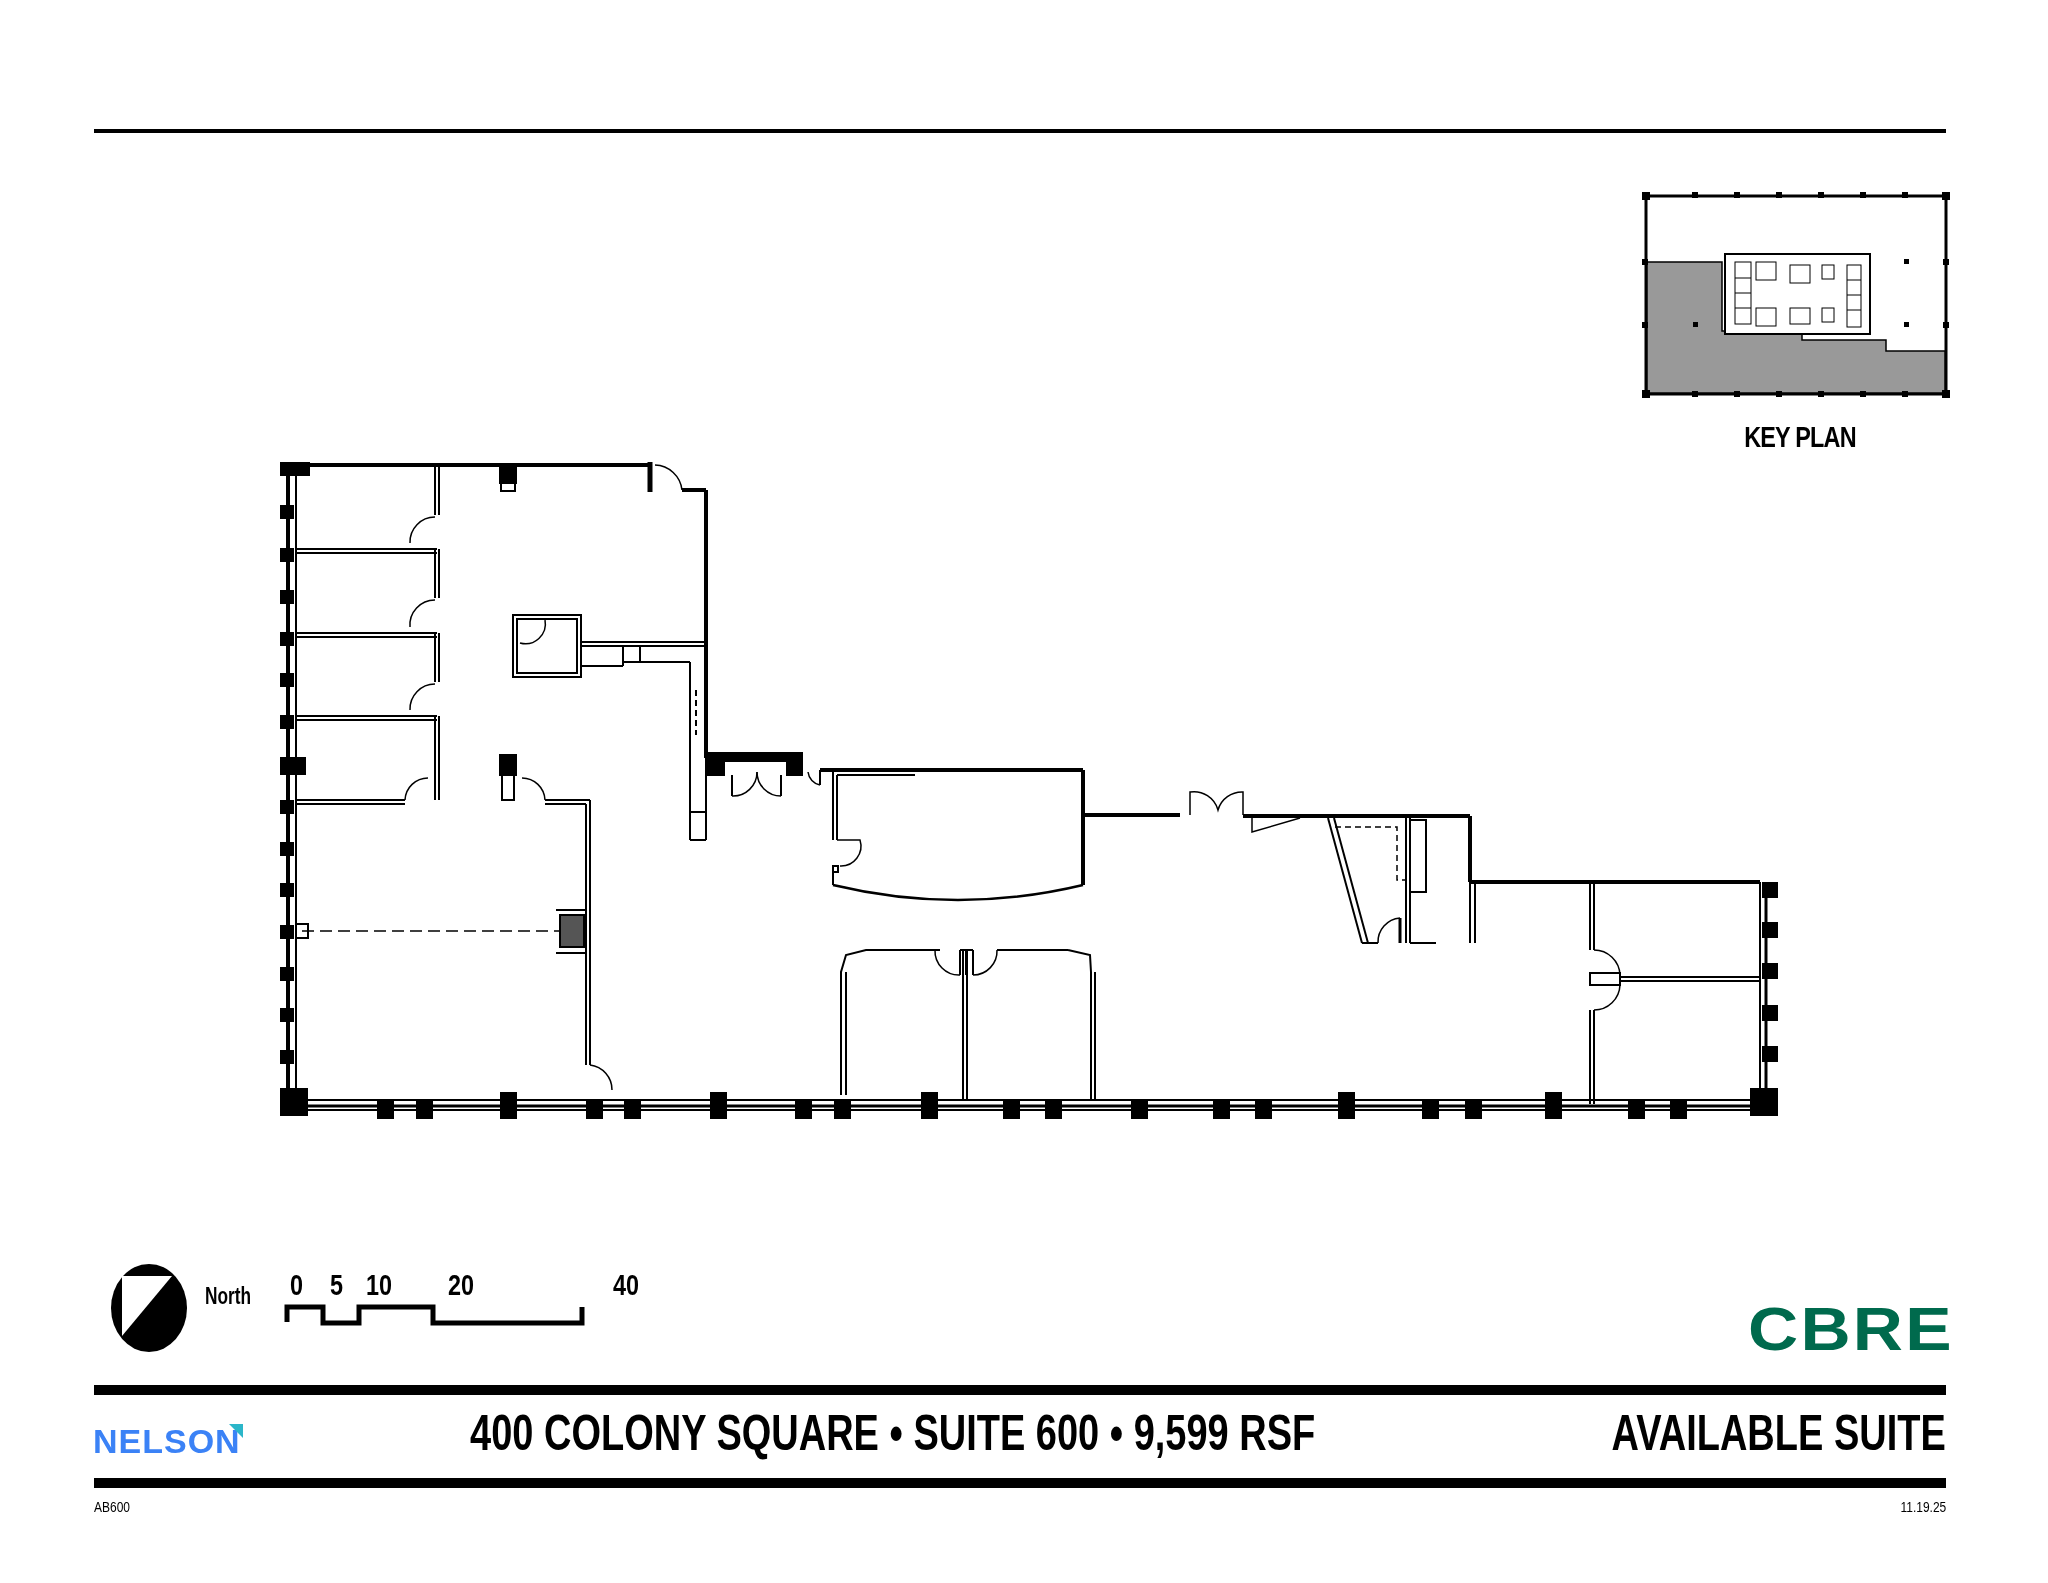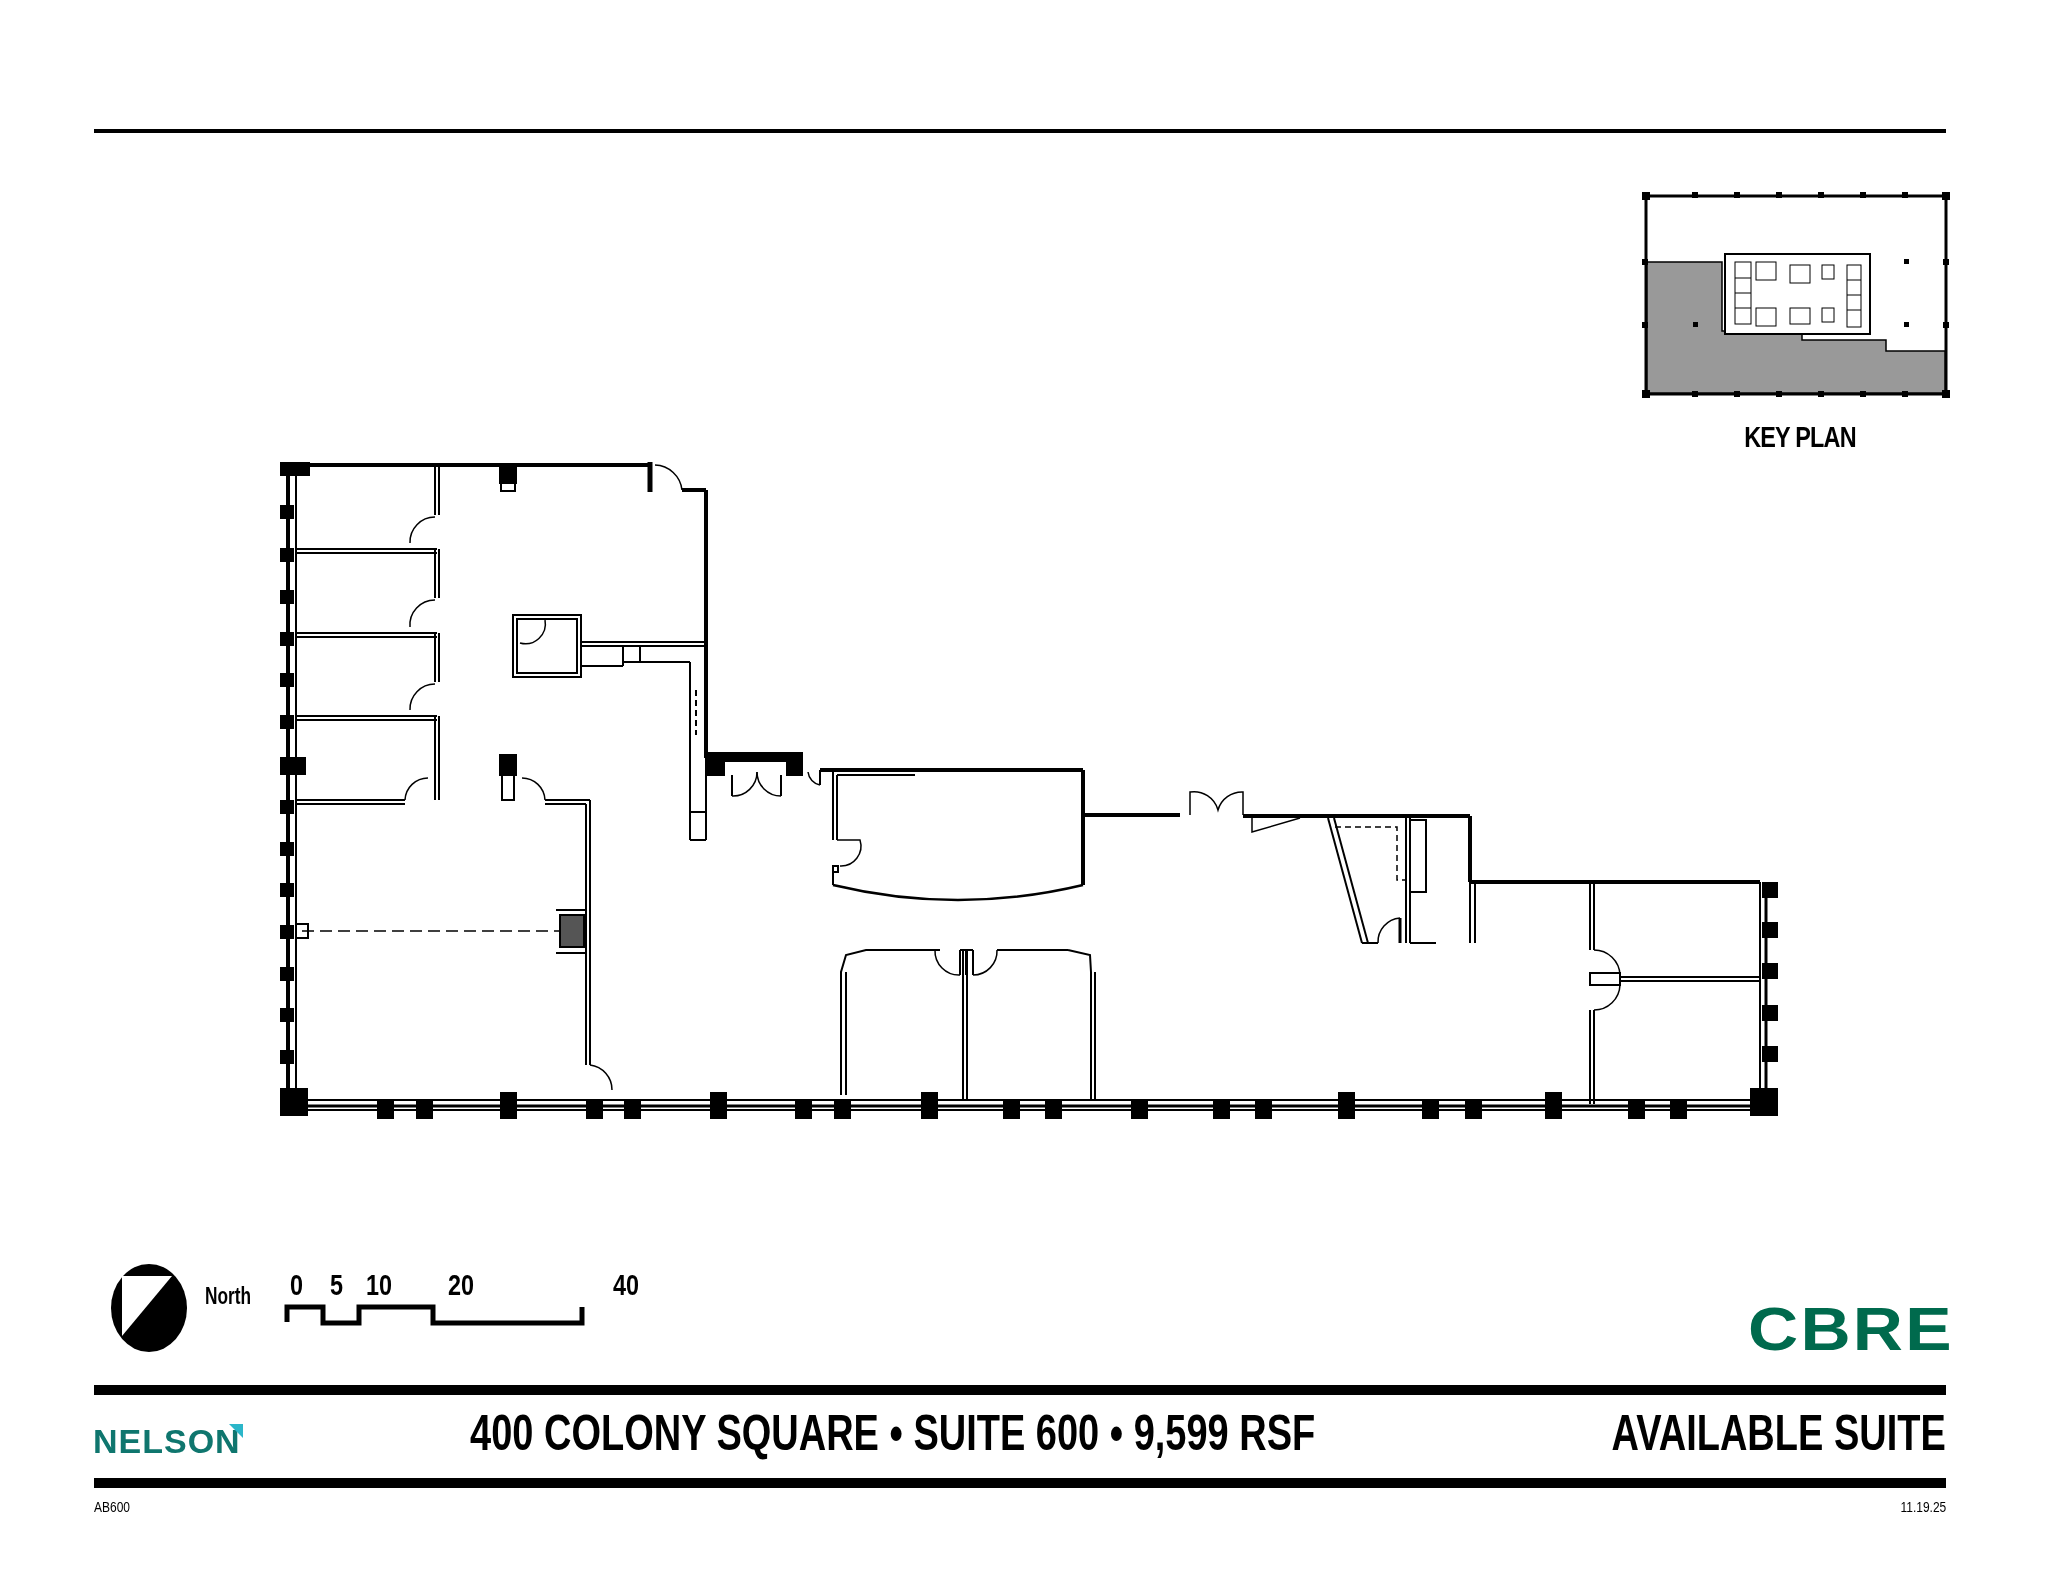--- a/index.html
+++ b/index.html
@@ -10,21 +10,21 @@
   .rule-thick { left: 94px; width: 1852px; height: 10px; background: #000; }
   .plan-svg { left: 0; top: 0; }
   .keyplan-label { left: 1700px; top: 420px; width: 200px; text-align: center;
                    font-size: 30px; font-weight: bold; letter-spacing: -1px;
                    transform: scaleX(0.78); transform-origin: center top; }
   .north-label { left: 205px; top: 1282px; font-size: 24px; font-weight: bold;
                  transform: scaleX(0.72); transform-origin: left top; }
   .scale-num { top: 1268px; font-size: 30px; font-weight: bold; transform: scaleX(0.78); transform-origin: left top; }
   .cbre-logo { left: 1748px; top: 1298px; font-size: 62px; font-weight: bold; color: #006a4d;
                letter-spacing: 2px; transform: scaleX(1.12); transform-origin: left top; line-height: 1; }
-  .nelson-logo { left: 93px; top: 1424px; font-size: 34px; font-weight: bold; color: #0f766e;
+  .nelson-logo { left: 93px; top: 1424px; font-size: 34px; font-weight: bold; color: #3b82f6;
                  letter-spacing: 1px; line-height: 1; }
   .nelson-accent { position: absolute; right: -2px; top: 0px; width: 0; height: 0;
                    border-left: 14px solid transparent; border-top: 14px solid #2bb6c9; }
   .title { left: 470px; top: 1408px; font-size: 50px; font-weight: bold; line-height: 1;
            transform: scaleX(0.76); transform-origin: left top; white-space: nowrap; }
   .status { right: 102px; top: 1408px; font-size: 50px; font-weight: bold; line-height: 1;
             transform: scaleX(0.76); transform-origin: right top; white-space: nowrap; }
   .small-code { left: 94px; top: 1498px; font-size: 15px; transform: scaleX(0.8); transform-origin: left top; }
   .small-date { right: 102px; top: 1498px; font-size: 15px; transform: scaleX(0.8); transform-origin: right top; }
 </style>

